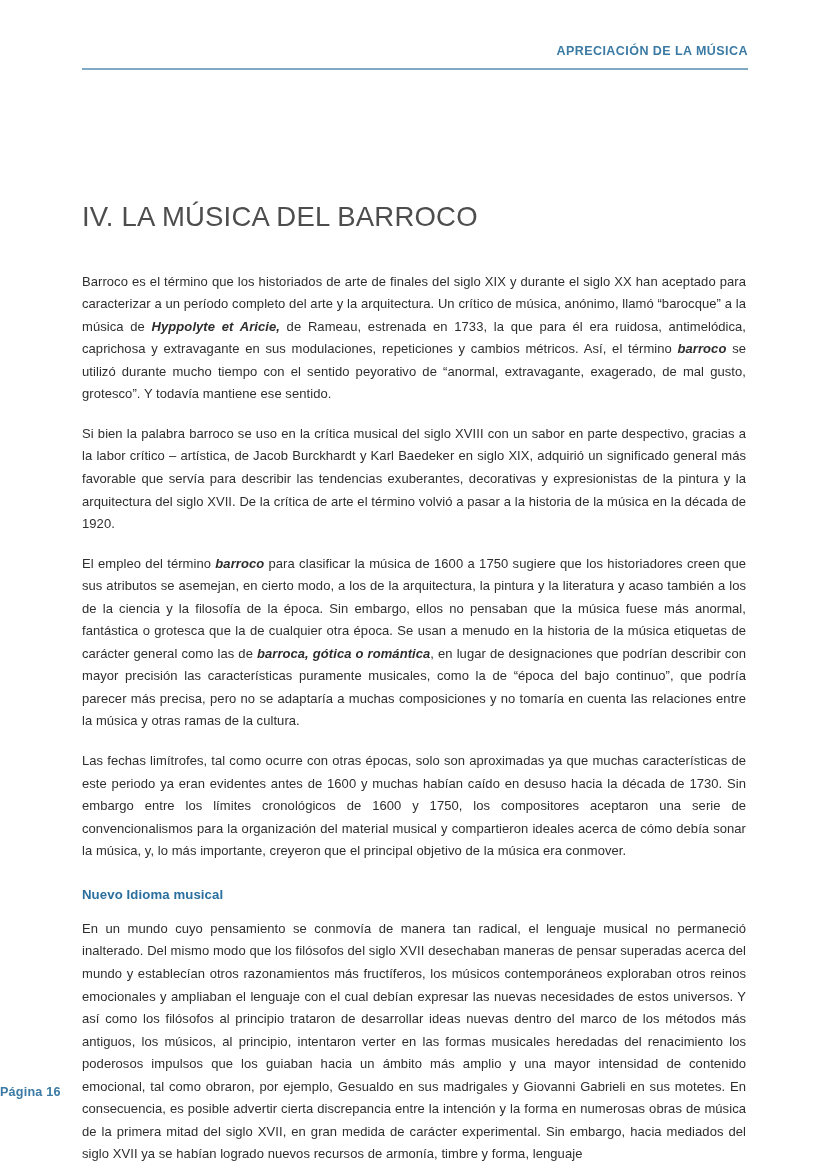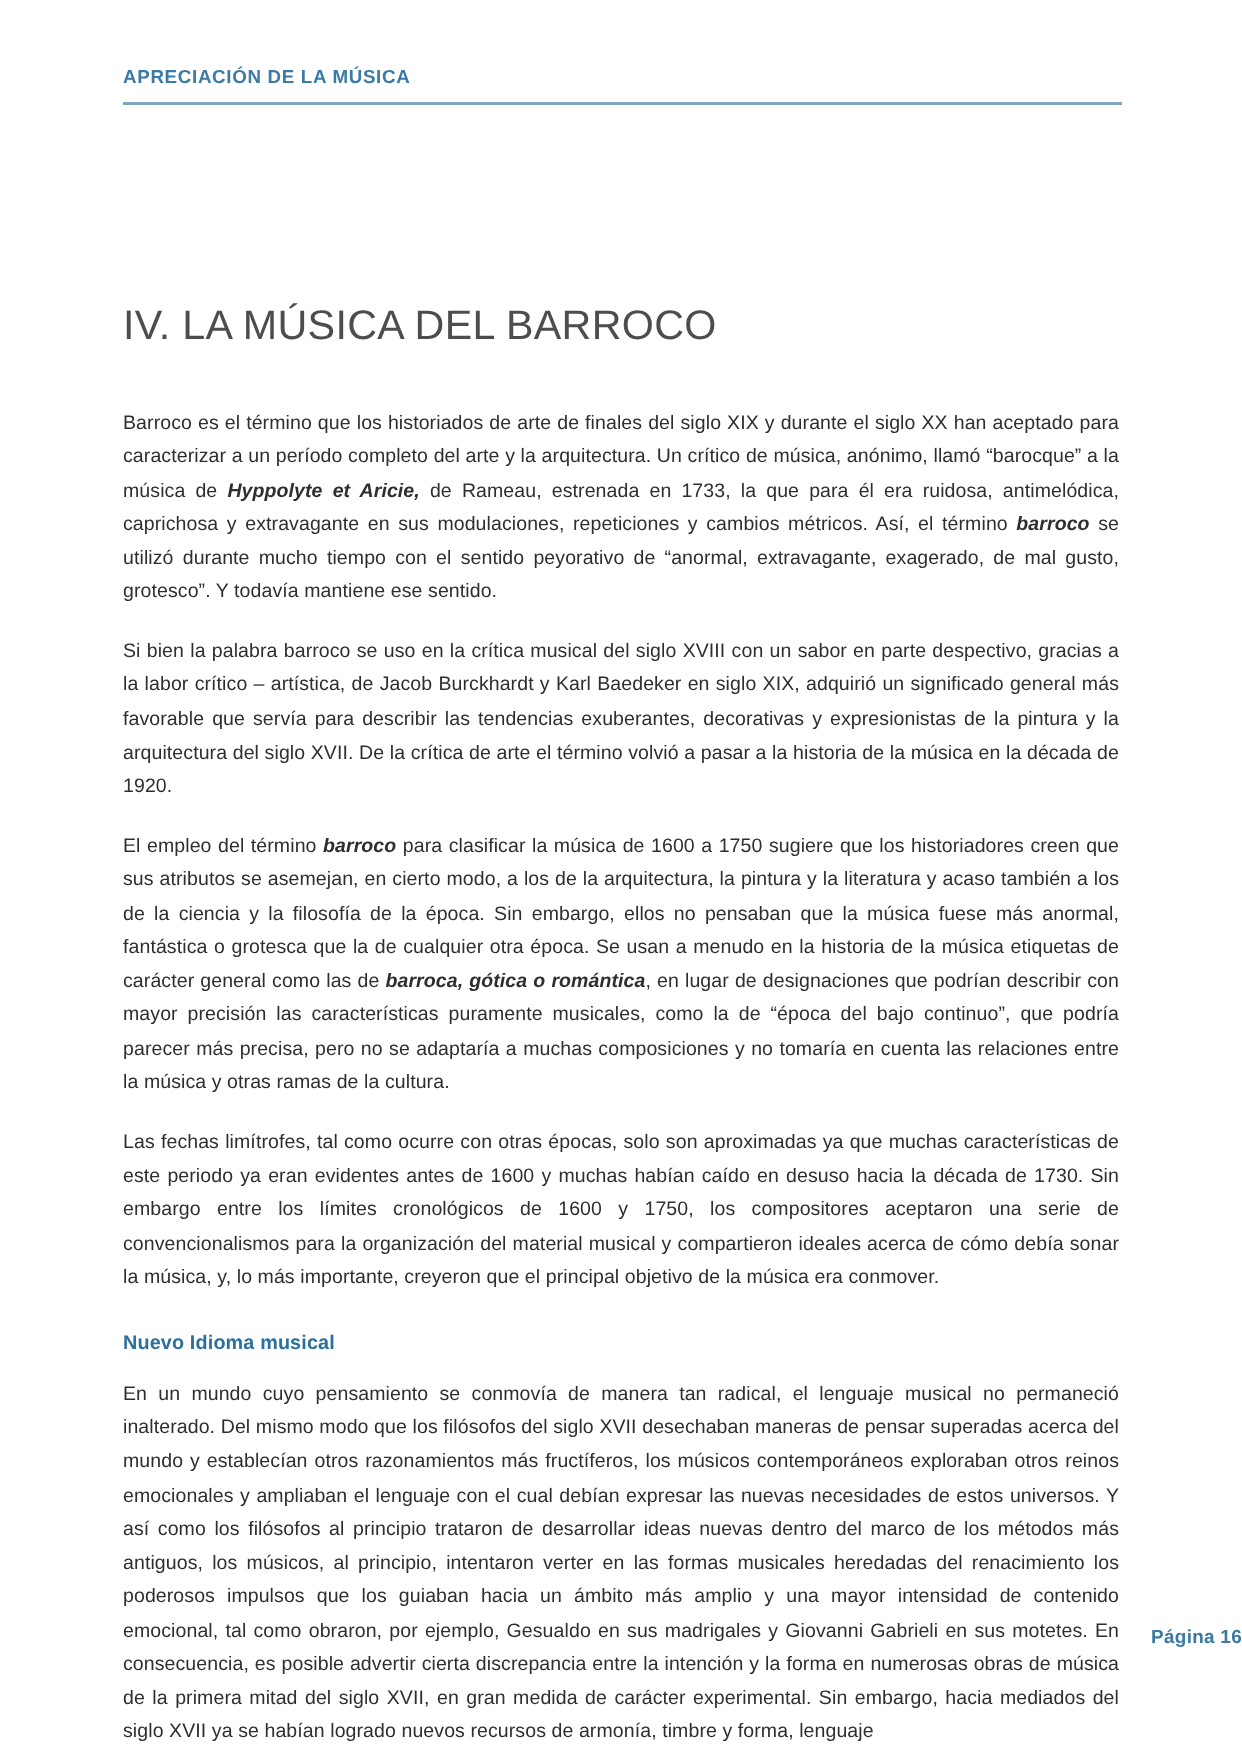--- a/index.html
+++ b/index.html
@@ -21,20 +21,21 @@
     box-sizing: border-box;
     overflow: hidden;
   }
 
   
   .page-header {
     position: absolute;
     left: 82px;
     top: 44px;
     width: 666px;
+    text-align: right;
   }
   .header-title {
     font-size: 12.5px;
     font-weight: 600;
     letter-spacing: 0.45px;
     color: #3a7aa4;
     line-height: 1.2;
     white-space: nowrap;
   }
   .header-rule {
@@ -86,21 +87,21 @@
     letter-spacing: 0.1px;
     line-height: 1.3;
   }
 
   
   .page-footer {
     position: absolute;
     left: 0;
     right: 0;
     top: 1082px;
-    text-align: right;
+    text-align: left;
   }
   .footer-pagenum {
     display: inline-block;
     font-size: 12.6px;
     font-weight: bold;
     color: #3a7aa4;
     letter-spacing: 0.2px;
   }
 </style>
 </head>

